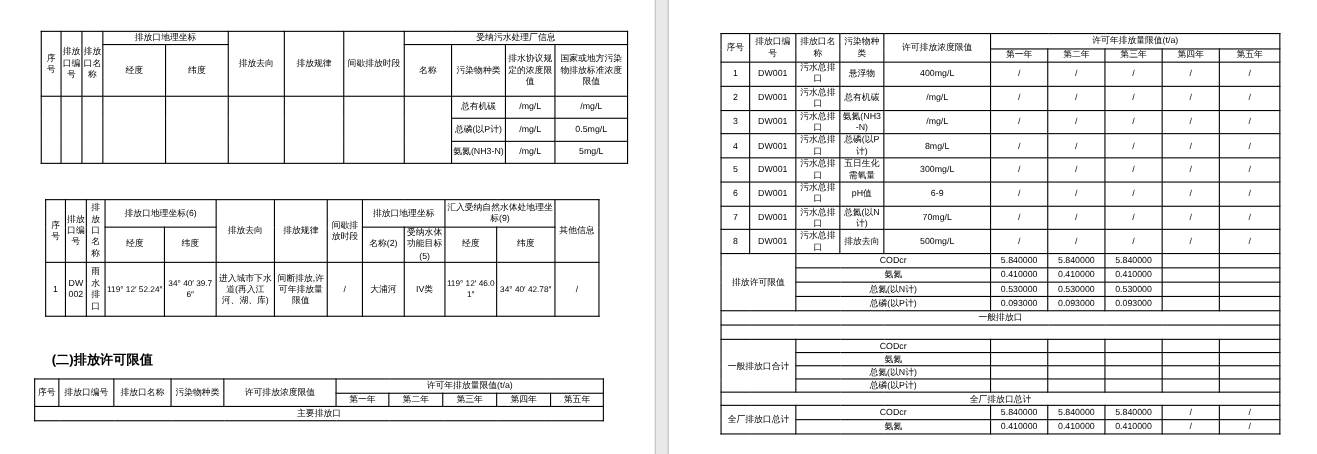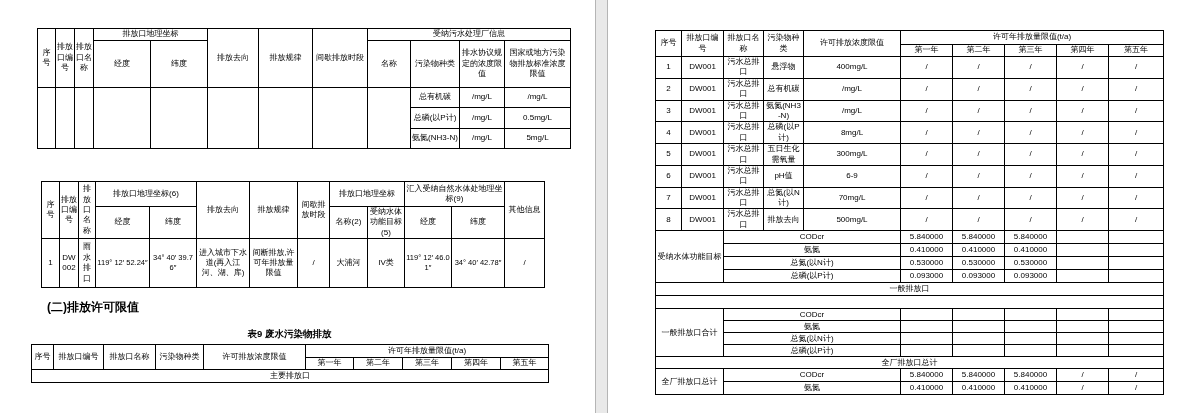--- a/index.html
+++ b/index.html
@@ -8,21 +8,21 @@
   .stage { display:flex; width:1197px; height:413px; }
   .page { position:relative; background:#fff; height:413px; }
   .page-left { width:595px; }
   .page-gap { width:13px; background:#e9e9e9; border-left:1px solid #b5b5b5; border-right:1px solid #b5b5b5; }
   .page-right { flex:1; }
   .abs { position:absolute; }
   table { border-collapse:collapse; table-layout:fixed; }
   th,td { border:1px solid #000; font-size:8px; font-weight:normal; text-align:center;
           vertical-align:middle; padding:0 1px; line-height:1.3; word-break:break-all; overflow:hidden; }
   .doc-title { font-weight:bold; font-size:9.5px; text-align:center; }
-  .section-title { font-weight:bold; font-size:12px; }
+  .section-title { font-weight:bold; font-size:12px;margin-top:20px; }
   tr.h12 { height:12px; } tr.h13 { height:13px; } tr.h14 { height:14px; }
   tr.h20 { height:20px; } tr.h21 { height:21px; } tr.h25 { height:25px; }
   tr.h29 { height:29px; } tr.h47 { height:47px; } tr.h49 { height:49px; }
   .small { font-size:7.5px; }
 </style>
 </head>
 <body>
 
 <div class="stage">
 
@@ -144,21 +144,20 @@
           <td class="small">119° 12′ 46.01″</td>
           <td class="small">34° 40′ 42.78″</td>
           <td>/</td>
         </tr>
       </tbody>
         </table>
     </div>
 
     <div class="abs section-title" style="left:47px; top:299px;">(二)排放许可限值</div>
 
-    <div class="abs doc-title" style="left:31px; top:328px; width:517px;">表9 废水污染物排放</div>
 
     <div class="abs" style="left:31px; top:344px; width:517px;">
       <table style="width:517px;">
         <colgroup>
           <col style="width:22px">
             <col style="width:50px">
             <col style="width:52px">
           <col style="width:48px">
             <col style="width:102px">
           <col style="width:48px">
@@ -328,21 +327,21 @@
               <td>/</td>
               <td>/</td>
               <td>/</td>
               <td>/</td>
               <td>/</td>
             </tr>
           </tbody>
 
         <tbody>
           <tr class="h13">
-            <td colspan="2" rowspan="4">受纳水体功能目标</td>
+            <td colspan="2" rowspan="4">排放许可限值</td>
             <td colspan="3">CODcr</td>
             <td>5.840000</td>
             <td>5.840000</td>
             <td>5.840000</td>
             <td></td>
             <td></td>
           </tr>
           <tr class="h13">
             <td colspan="3">氨氮</td>
             <td>0.410000</td>

